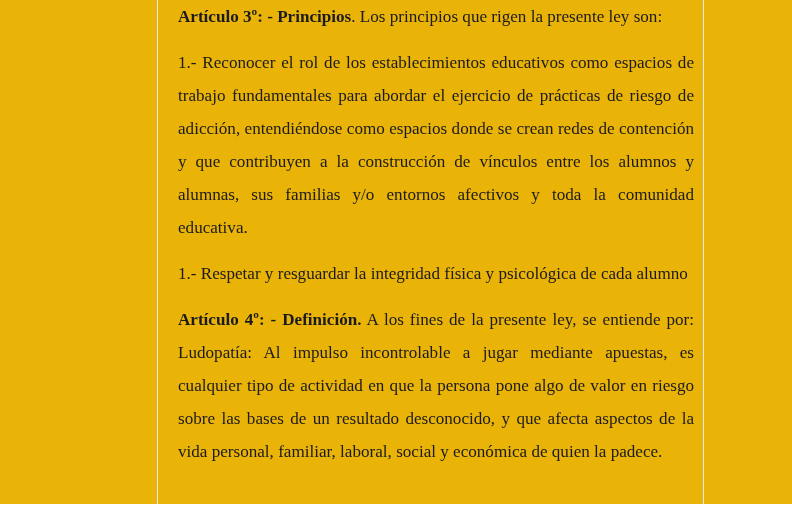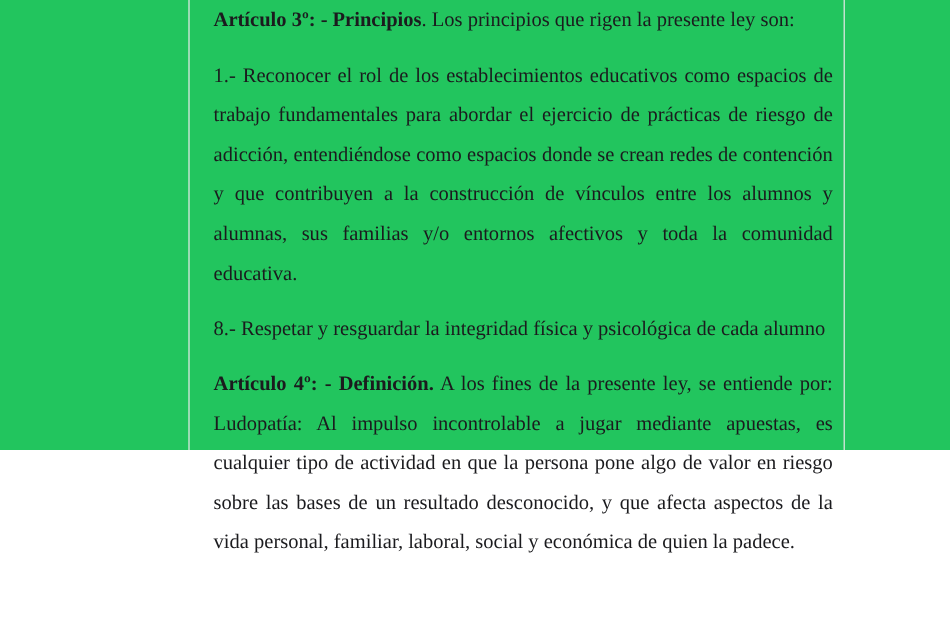--- a/index.html
+++ b/index.html
@@ -10,22 +10,22 @@
   body {
     width: 792px;
     height: 525px;
     overflow: hidden;
     font-family: "Liberation Serif", "DejaVu Serif", serif;
   }
 
   #page {
     position: relative;
     width: 792px;
-    height: 375px;
-    background: #22c55e;
+    height: 504px;
+    background: #eab308;
   }
 
   
   .page-edge {
     position: absolute;
     top: 0;
     bottom: 0;
     width: 1px;
     background: #e9e9ec;
   }
@@ -63,18 +63,18 @@
   <div class="page-edge left"></div>
   <div class="page-edge right"></div>
 
   <div class="text-column">
 
     <p class="para"><span class="bold">Artículo 3º: - Principios</span><span>. Los principios que rigen la presente ley son:</span></p>
 
     <p class="para">1.- Reconocer el rol de los establecimientos educativos como espacios de trabajo fundamentales para abordar el ejercicio de prácticas de riesgo de adicción, entendiéndose como espacios donde se crean redes de contención y que contribuyen a la construcción de vínculos entre los alumnos y alumnas, sus familias y/o entornos afectivos y toda la comunidad educativa.</p>
 
 
-    <p class="para">8.- Respetar y resguardar la integridad física y psicológica de cada alumno</p>
+    <p class="para">1.- Respetar y resguardar la integridad física y psicológica de cada alumno</p>
 
     <p class="para"><span class="bold">Artículo 4º: - Definición.</span><span> A los fines de la presente ley, se entiende por: Ludopatía: Al impulso incontrolable a jugar mediante apuestas, es cualquier tipo de actividad en que la persona pone algo de valor en riesgo sobre las bases de un resultado desconocido, y que afecta aspectos de la vida personal, familiar, laboral, social y económica de quien la padece.</span></p>
 
   </div>
 </div>
 
 </body></html>

